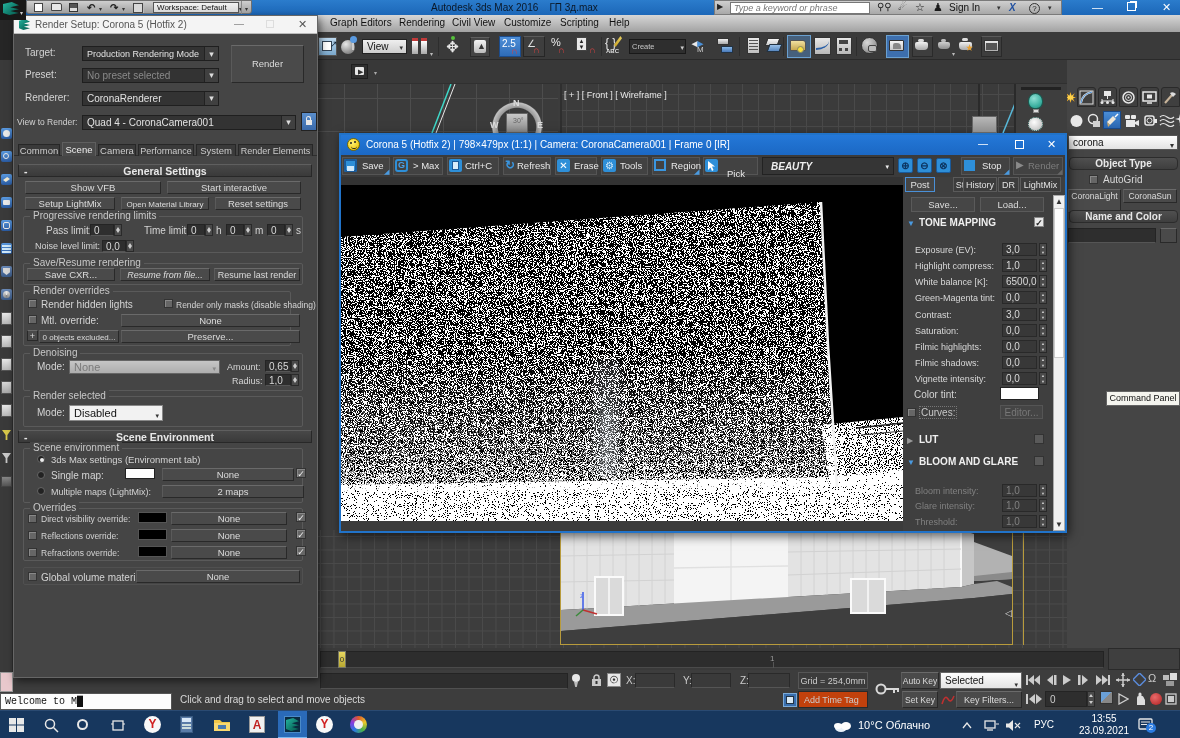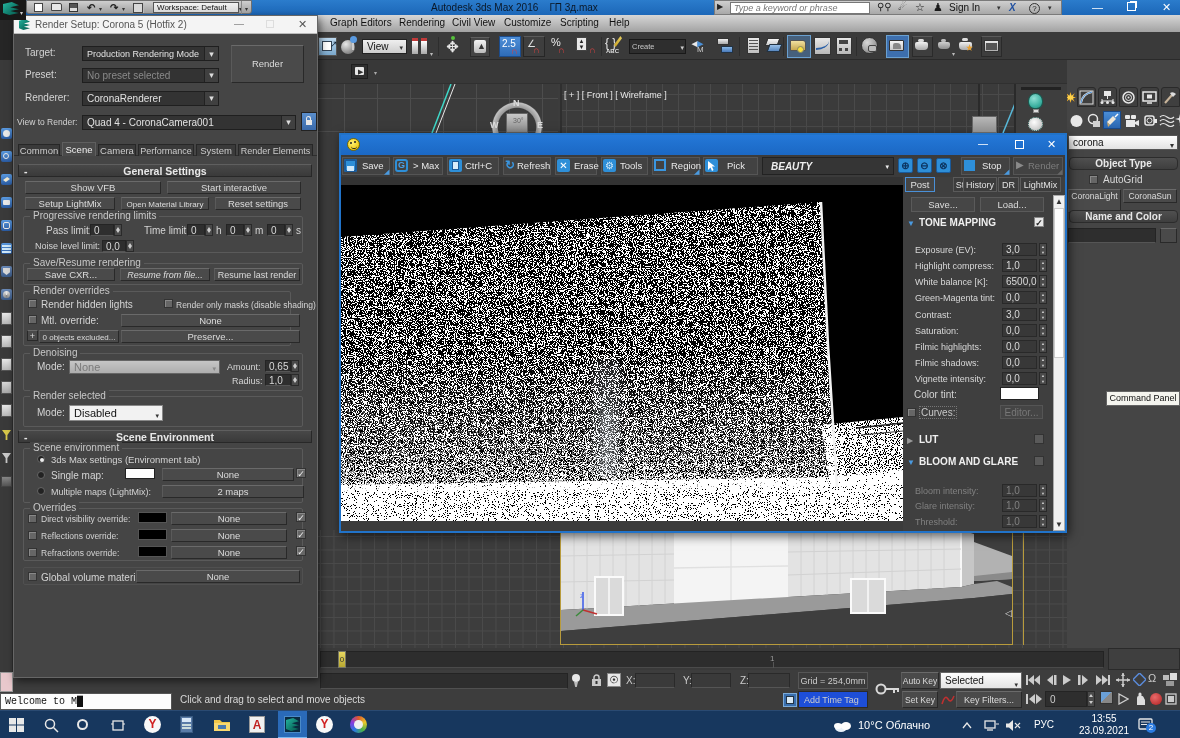--- a/index.html
+++ b/index.html
@@ -411,21 +411,21 @@
   <svg class="abs" style="left:875px;top:12px;" width="26" height="14">
       <circle cx="6" cy="7" r="4.5" fill="none" stroke="#d8d8d8" stroke-width="2"></circle>
       <line x1="10" y1="7" x2="24" y2="7" stroke="#d8d8d8" stroke-width="2"></line>
       <line x1="19" y1="7" x2="19" y2="11" stroke="#d8d8d8" stroke-width="2"></line>
       <line x1="23" y1="7" x2="23" y2="10" stroke="#d8d8d8" stroke-width="2"></line>
     </svg>
 
   <div class="abs" style="left:180px;top:24px;color:#d8d8d8;font-size:10px;">Click and drag to select and move objects</div>
   <div class="abs" style="left:783px;top:23px;width:14px;height:14px;background:#3a6fae;border:1px solid #7aaad8;"></div>
   <div class="abs" style="left:786px;top:26px;width:8px;height:8px;background:#d8e8f4;border:1px solid #234;"></div>
-  <div class="abs" style="left:798px;top:21px;width:70px;height:17px;background:#1d4ed8;border:1px solid #2a2a2a;color:#ccc;font-size:9px;line-height:16px;padding-left:5px;white-space:nowrap;">Add Time Tag</div>
+  <div class="abs" style="left:798px;top:21px;width:70px;height:17px;background:#c2410c;border:1px solid #2a2a2a;color:#ccc;font-size:9px;line-height:16px;padding-left:5px;white-space:nowrap;">Add Time Tag</div>
 
   <div class="btn abs" style="left:901px;top:2px;width:38px;height:17px;line-height:16px;font-size:8.5px;">Auto Key</div>
   <div class="abs" style="left:940px;top:2px;width:82px;height:17px;background:linear-gradient(#fdfdfd,#e4e4e4);border:1px solid #666;color:#111;font-size:10px;line-height:15px;padding-left:4px;">Selected<span style="position:absolute;right:3px;top:4px;font-size:7px;color:#333;">▾</span></div>
   <div class="btn abs" style="left:902px;top:21px;width:36px;height:17px;line-height:16px;font-size:8.5px;">Set Key</div>
   <svg class="abs" style="left:941px;top:22px;" width="14" height="15">
       <path d="M1 12 Q 4 2 7 7 T 13 4" fill="none" stroke="#c03030" stroke-width="1.5"></path>
     </svg>
   <div class="btn abs" style="left:956px;top:21px;width:66px;height:17px;line-height:16px;font-size:9px;">Key Filters...</div>
 
   <svg class="abs" style="left:1026px;top:4px;" width="14" height="12">
@@ -743,20 +743,21 @@
   </div>
 </div>
 
 <div class="abs" id="vfb" style="left:339px;top:133px;width:728px;height:400px;background:#3b3b3b;border:2px solid #2173c9;box-shadow:2px 3px 10px rgba(0,0,0,.6);">
 
   <div class="abs" style="left:0;top:0;width:724px;height:20px;background:linear-gradient(#2478d8,#1b68c4);">
     <div class="abs" style="left:6px;top:3px;width:13px;height:13px;border-radius:50%;background:radial-gradient(circle at 40% 35%,#fff176,#f2d024 60%,#c8a400);border:1px solid #7a6a00;"></div>
     <div class="abs" style="left:9px;top:7px;width:2px;height:2px;border-radius:50%;background:#222;"></div>
     <div class="abs" style="left:13px;top:6px;width:2px;height:2px;border-radius:50%;background:#222;"></div>
     <div class="abs" style="left:10px;top:11px;width:6px;height:3px;border-radius:0 0 5px 5px;border-bottom:1.5px solid #222;"></div>
+    <div class="abs" style="left:25px;top:4px;color:#fff;font-size:10px;">Corona 5 (Hotfix 2) | 798×479px (1:1) | Camera: CoronaCamera001 | Frame 0 [IR]</div>
     <div class="abs" style="left:637px;top:3px;color:#fff;font-size:10px;">—</div>
     <div class="abs" style="left:674px;top:5px;width:9px;height:9px;border:1px solid #fff;"></div>
     <div class="abs" style="left:706px;top:3px;color:#fff;font-size:11px;">✕</div>
   </div>
 
   <div class="abs" style="left:0;top:20px;width:724px;height:22px;background:#3b3b3b;color:#e8e8e8;font-size:9.5px;">
 
     <div class="abs" style="left:1px;top:2px;width:48px;height:18px;background:#424242;border:1px solid #555;"></div>
     <div class="abs" style="left:3px;top:4px;width:13px;height:13px;background:#2e8fd8;border-radius:2px;box-shadow:inset 0 0 0 2px #1a5a9a;"></div>
     <div class="abs" style="left:6px;top:11px;width:7px;height:5px;background:#cfe8fa;"></div>
@@ -787,21 +788,21 @@
     <div class="abs" style="left:311px;top:2px;width:48px;height:18px;background:#424242;border:1px solid #555;"></div>
     <div class="abs" style="left:313px;top:4px;width:12px;height:12px;border:2px dashed #3a96e0;"></div>
     <div class="abs" style="left:330px;top:5px;">Region</div>
     <div class="abs" style="left:353px;top:13px;color:#4a9ae0;font-size:7px;">◢</div>
 
     <div class="abs" style="left:362px;top:2px;width:55px;height:18px;background:#424242;border:1px solid #555;"></div>
     <div class="abs" style="left:364px;top:4px;width:13px;height:13px;background:#2e8fd8;border-radius:2px;"></div>
       <svg class="abs" style="left:366px;top:6px;" width="10" height="10">
         <polygon points="1,0 1,9 3.5,6.5 5,10 6.5,9 5,5.5 8,5.5" fill="#fff"></polygon>
       </svg>
-    <div class="abs" style="left:386px;top:5px;">Pick</div>
+    <div class="abs" style="left:386px;top:13px;">Pick</div>
 
     <div class="abs" style="left:421px;top:2px;width:132px;height:18px;background:#353535;border:1px solid #222;color:#eee;">
       <span style="position:absolute;left:8px;top:3px;font-weight:bold;font-style:italic;font-size:10px;">BEAUTY</span>
       <span style="position:absolute;right:4px;top:5px;font-size:7px;">▾</span>
     </div>
 
     <div class="abs" style="left:557px;top:3px;width:15px;height:15px;background:#2e8fd8;border:1px solid #1a5a9a;border-radius:2px;color:#0c3560;font-size:10px;line-height:14px;text-align:center;font-weight:bold;">⊕</div>
     <div class="abs" style="left:576px;top:3px;width:15px;height:15px;background:#2e8fd8;border:1px solid #1a5a9a;border-radius:2px;color:#0c3560;font-size:10px;line-height:14px;text-align:center;font-weight:bold;">⊖</div>
     <div class="abs" style="left:595px;top:3px;width:15px;height:15px;background:#2e8fd8;border:1px solid #1a5a9a;border-radius:2px;color:#0c3560;font-size:10px;line-height:14px;text-align:center;font-weight:bold;">⊗</div>
 

